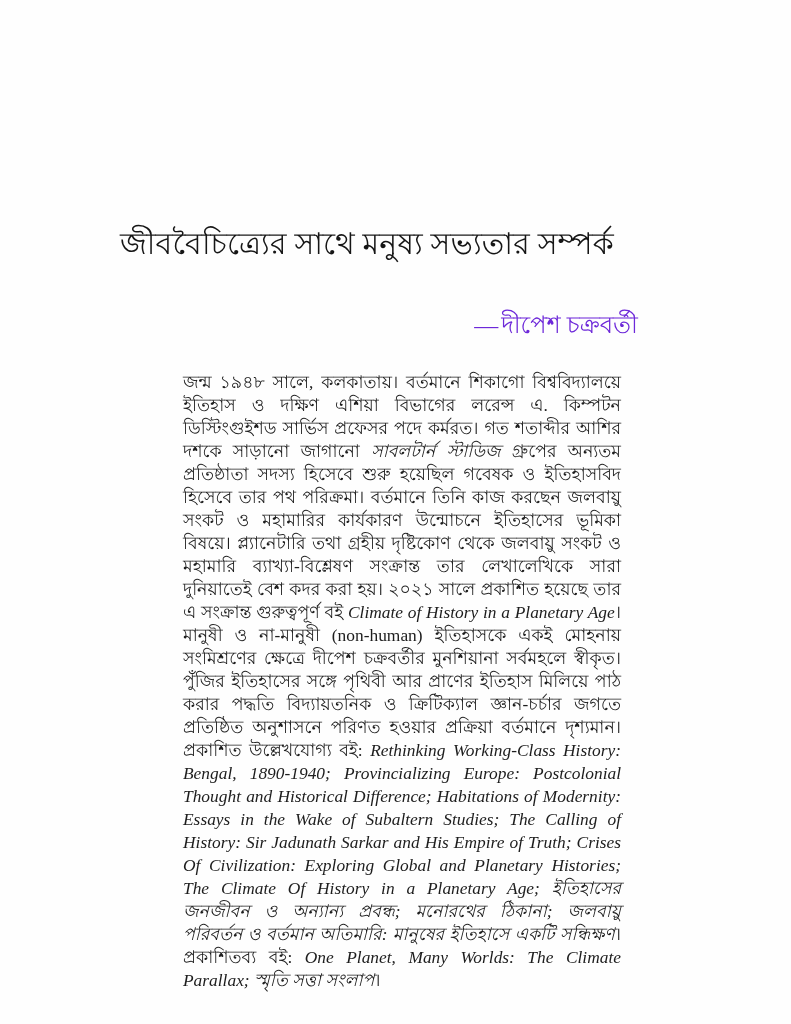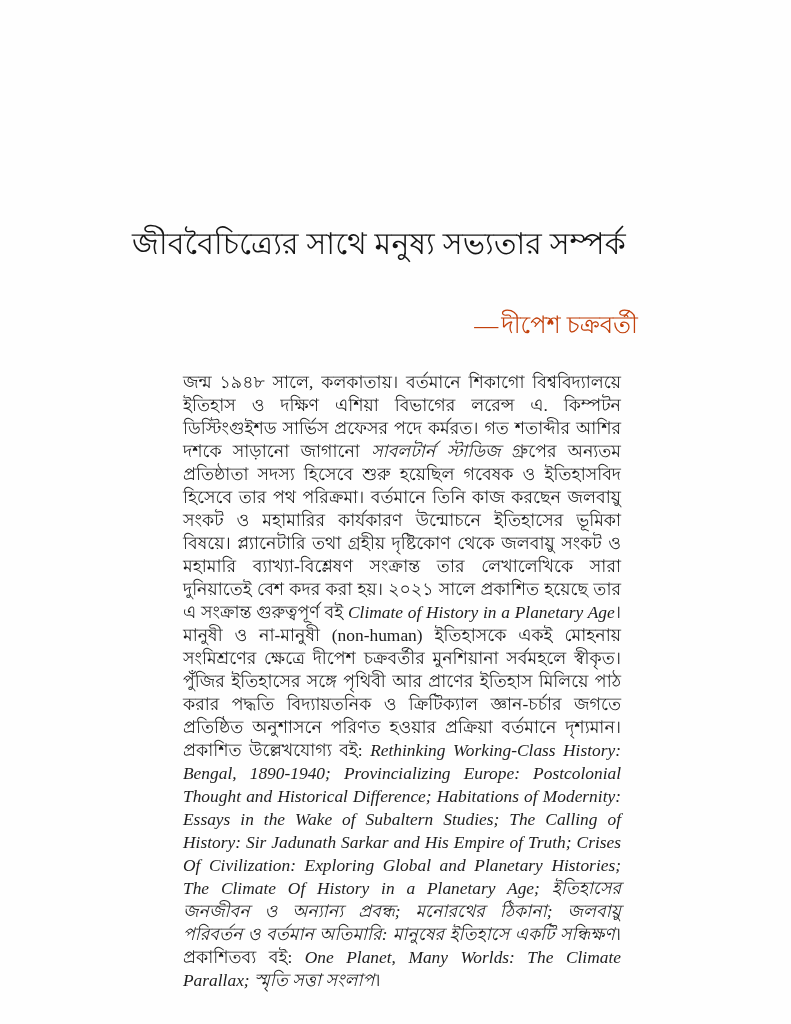--- a/index.html
+++ b/index.html
@@ -15,38 +15,38 @@
     overflow: hidden;
     font-family: "Liberation Serif", "DejaVu Serif", serif;
     color: #1d1d1d;
     -webkit-font-smoothing: antialiased;
   }
   .title-block {
     position: absolute;
     top: 224px;
     left: 120px;
     right: 153px;
-    text-align: center;
+    text-align: left;
     color: #151515;
   }
   .title-block h1 {
     margin: 0;
     font-size: 30px;
     font-weight: 400;
     line-height: 39px;
     letter-spacing: 0.2px;
   }
   .t-line { display: block; white-space: nowrap; }
   .byline {
     position: absolute;
     top: 310px;
     right: 153px;
     font-size: 24px;
     line-height: 30px;
-    color: #c2410c;
+    color: #6d28d9;
     white-space: nowrap;
   }
   .byline .dash { letter-spacing: -1px; }
   .byline .author { margin-left: 4px; }
   .bio {
     position: absolute;
     top: 371px;
     left: 183px;
     width: 438px;
     font-size: 17.4px;

